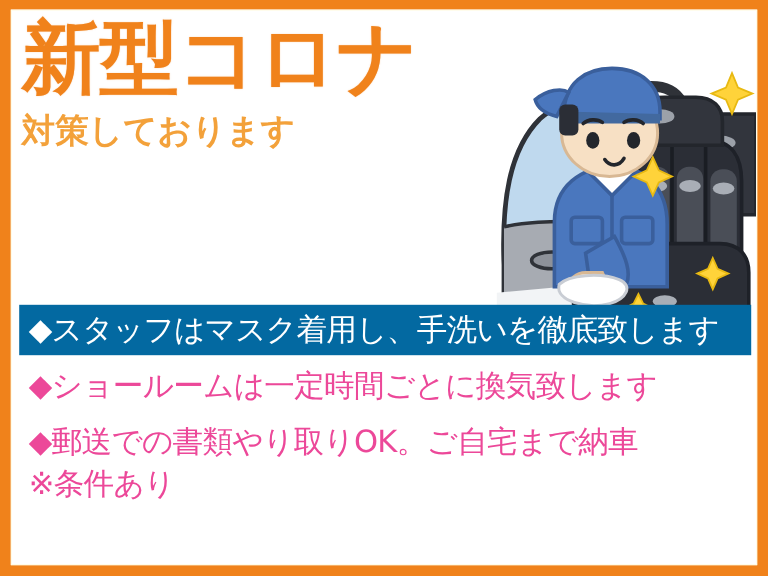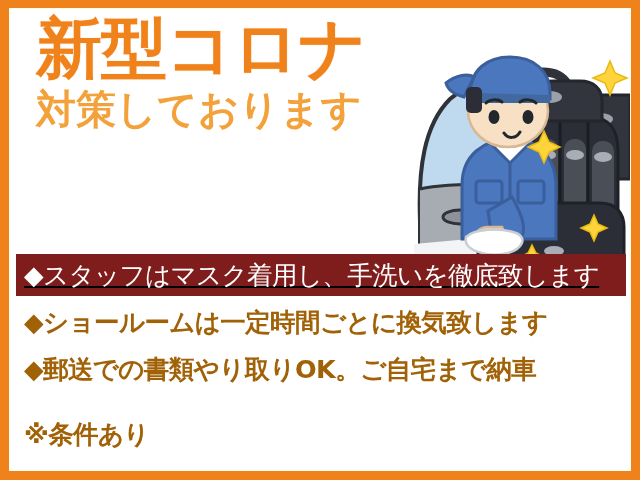--- a/index.html
+++ b/index.html
@@ -23,41 +23,41 @@
     left:9px; top:8px;
     width:622px; height:463px;
     background:#FFFFFF;
     border:1px solid #FFFCE8;
     overflow:hidden;
   }
 
   
   #headline {
     position:absolute;
-    left:26px; top:2px;
+    left:8px; top:2px;
     width:450px;
     z-index:6;
   }
   .hl-line {
     display:block;
     font-family:"DejaVu Sans","Liberation Sans",sans-serif;
     font-weight:bold;
     color:#F0821B;
     font-size:66px;
     line-height:76px;
     letter-spacing:-1px;
     white-space:nowrap;
     text-shadow:0 0 1px rgba(240,130,27,0.5);
   }
   .hl-sub {
     display:block;
     font-family:"DejaVu Sans","Liberation Sans",sans-serif;
     font-weight:bold;
     color:#F3A13A;
-    font-size:40px;
+    font-size:28px;
     line-height:52px;
     letter-spacing:0px;
     white-space:nowrap;
     margin-top:-4px;
   }
 
   
   #illustration {
     position:absolute;
     right:0px; top:30px;
@@ -72,38 +72,37 @@
     position:absolute;
     left:6px; top:245px;
     width:610px;
     z-index:8;
   }
   .b-row {
     position:relative;
     padding:3px 0 3px 8px;
     margin-bottom:5px;
   }
-  .b-row.on  { background:#7f1d1d;text-decoration:underline; }
+  .b-row.on  { background:#0369a1; }
   .b-row.off { background:transparent; }
 
   .b-text {
     display:block;
     font-family:"DejaVu Sans","Liberation Sans",sans-serif;
     font-size:25.5px;
     line-height:36px;
     white-space:nowrap;
     letter-spacing:-0.6px;
   }
   .b-row.on  .b-text { color:#FFFFFF; }
-  .b-row.off .b-text { color:#a16207;font-weight:bold; }
+  .b-row.off .b-text { color:#ec4899; }
 
   .b-text.small {
     font-size:25.5px;
     line-height:34px;
-    margin-top:30px;
   }
 </style>
 </head>
 <body>
 
 <div id="banner">
   <div id="card">
 
     <div id="illustration">
       <svg width="226" height="223" viewBox="0 0 226 223" xmlns="http://www.w3.org/2000/svg">

